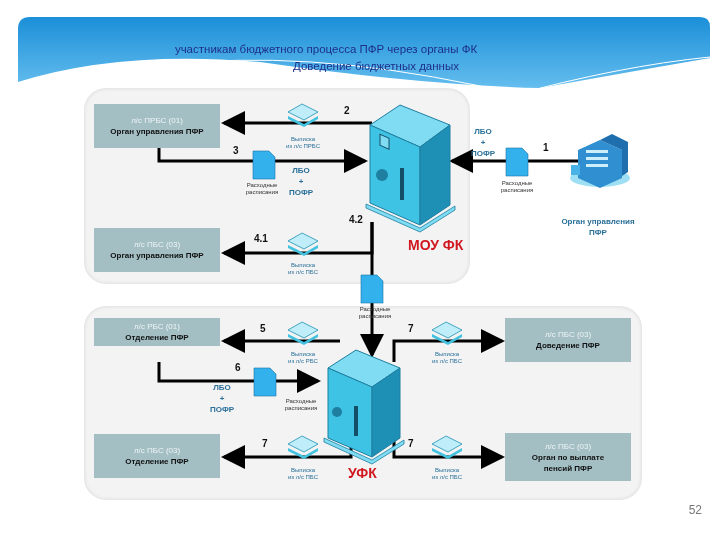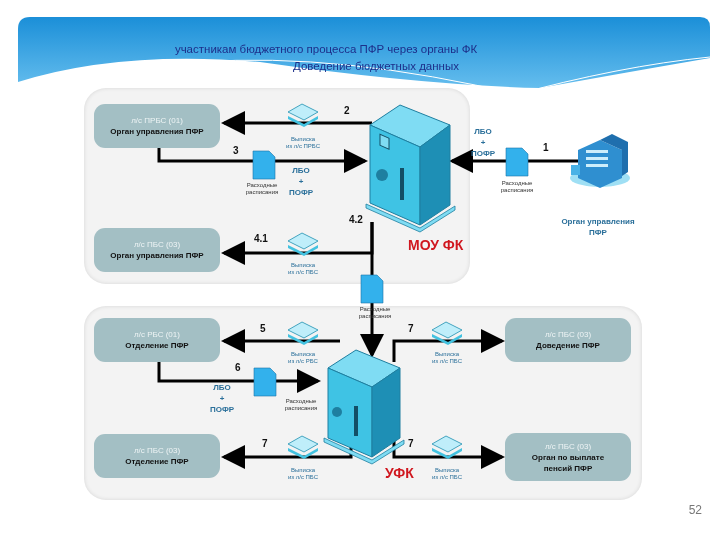--- a/index.html
+++ b/index.html
@@ -4,21 +4,21 @@
 <style>
   html, body { margin:0; padding:0; }
   body { width:720px; height:540px; position:relative; background:#ffffff; overflow:hidden;
          font-family:"Liberation Sans", sans-serif; }
   .title { position:absolute; left:0; top:0; width:720px; text-align:center; color:#1d2f8a;
            font-size:11.5px; line-height:14px; }
   .title .l1 { position:absolute; top:27px; left:16px; width:720px;margin-top:32px; }
   .title .l2 { position:absolute; top:42px; left:0; width:652px; }
   .panel { position:absolute; border-radius:22px; background:#f3f3f3;
            box-shadow: 0 0 4px rgba(0,0,0,0.12) inset; }
-  .node { position:absolute; background:#a3bfc4; border-radius:11px; text-align:center;
+  .node { position:absolute; background:#a3bfc4; border-radius:0; text-align:center;
           display:flex; flex-direction:column; justify-content:center; }
   .node .acc { color:#eef4f5; font-size:8px; line-height:11px; }
   .node .nm { color:#111; font-weight:bold; font-size:8px; line-height:11px; }
   .lbl { position:absolute; font-size:10px; font-weight:bold; color:#111; }
   .blue-lbl { position:absolute; font-size:8px; font-weight:bold; color:#2a6f9a; text-align:center; line-height:11px; }
   .small { position:absolute; font-size:6px; color:#333; text-align:center; line-height:7px; }
   .small.blue { color:#2a6f9a; }
   .red { position:absolute; color:#d0171f; font-weight:bold; font-size:14px; }
   .pnum { position:absolute; right:18px; top:503px; color:#777; font-size:12px; }
   svg { position:absolute; left:0; top:0; }
@@ -145,21 +145,21 @@
 
 <div class="node" style="left:94px;top:104px;width:126px;height:44px;">
   <div class="acc">л/с ПРБС (01)</div>
   <div class="nm">Орган управления ПФР</div>
 </div>
 <div class="node" style="left:94px;top:228px;width:126px;height:44px;">
   <div class="acc">л/с ПБС (03)</div>
   <div class="nm">Орган управления ПФР</div>
 </div>
 
-<div class="node" style="left:94px;top:318px;width:126px;height:44px;">
+<div class="node" style="left:94px;top:318px;width:126px;height:28px;">
   <div class="acc">л/с РБС (01)</div>
   <div class="nm">Отделение ПФР</div>
 </div>
 <div class="node" style="left:94px;top:434px;width:126px;height:44px;">
   <div class="acc">л/с ПБС (03)</div>
   <div class="nm">Отделение ПФР</div>
 </div>
 <div class="node" style="left:505px;top:318px;width:126px;height:44px;">
   <div class="acc">л/с ПБС (03)</div>
   <div class="nm">Доведение ПФР</div>
@@ -174,21 +174,21 @@
 <div class="lbl" style="left:543px;top:142px;">1</div>
 <div class="lbl" style="left:254px;top:233px;text-align:center;">4.1</div>
 <div class="lbl" style="left:349px;top:214px;">4.2</div>
 <div class="lbl" style="left:260px;top:323px;">5</div>
 <div class="lbl" style="left:235px;top:362px;">6</div>
 <div class="lbl" style="left:262px;top:438px;">7</div>
 <div class="lbl" style="left:408px;top:323px;">7</div>
 <div class="lbl" style="left:408px;top:438px;">7</div>
 
 <div class="red" style="left:377px;top:237px;padding-left:31px;">МОУ ФК</div>
-<div class="red" style="left:348px;top:465px;margin-left:37px;">УФК</div>
+<div class="red" style="left:348px;top:465px;">УФК</div>
 
 <div class="blue-lbl" style="left:466px;top:126px;width:34px;">
   <div>ЛБО</div>
   <div>+</div>
   <div>ПОФР</div>
 </div>
 <div class="blue-lbl" style="left:284px;top:165px;width:34px;">
   <div>ЛБО</div>
   <div>+</div>
   <div>ПОФР</div>

